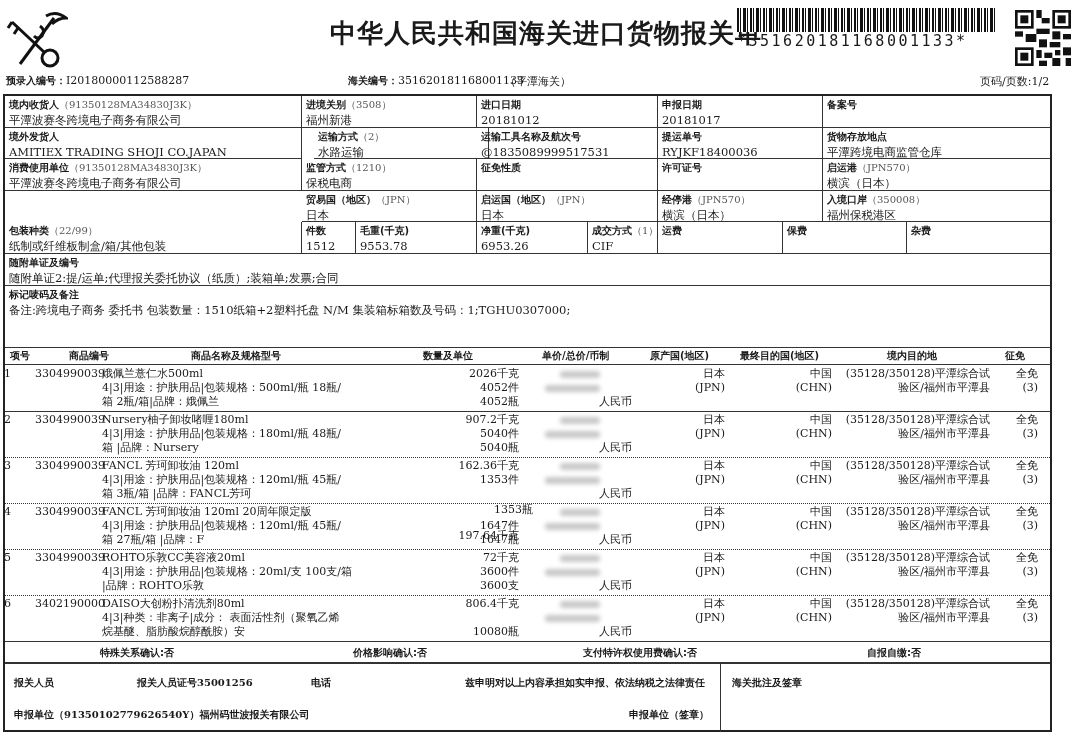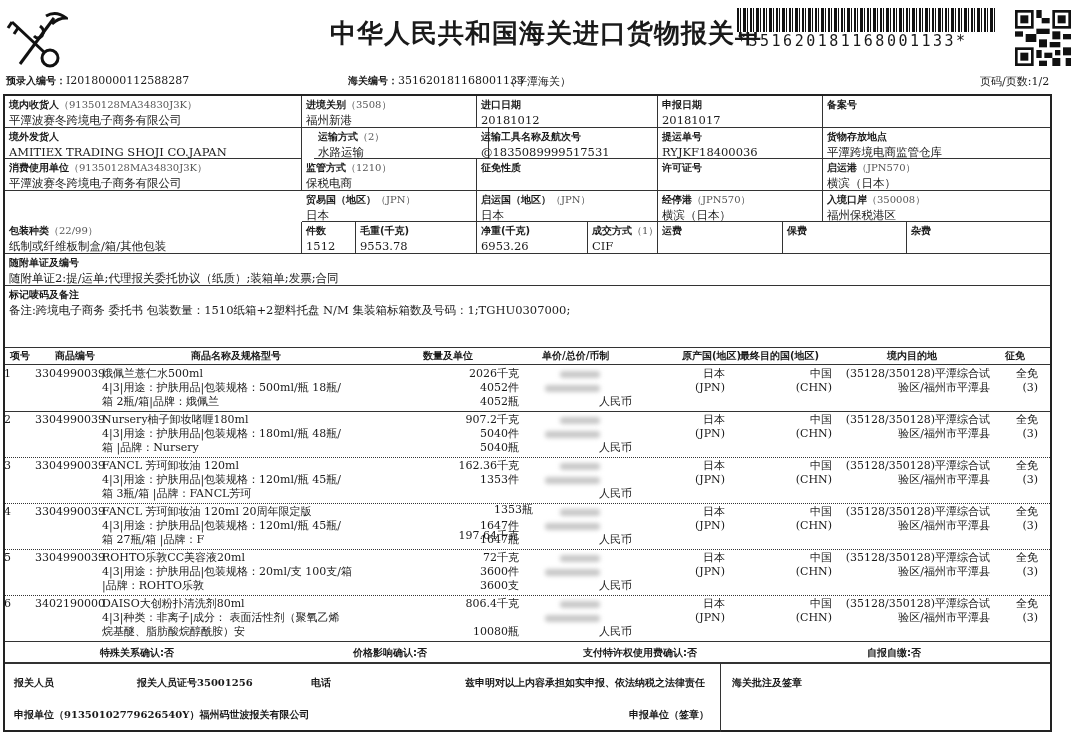--- a/index.html
+++ b/index.html
@@ -199,25 +199,25 @@
     <div class="l">随附单证及编号</div>
       <div class="v">随附单证2:提/运单;代理报关委托协议（纸质）;装箱单;发票;合同</div>
     </div>
 
   <div class="cell" style="left:0;top:190px;width:1045px;height:62px;border-right:none;">
     <div class="l">标记唛码及备注</div>
       <div class="v">备注:跨境电子商务 委托书 包装数量：1510纸箱+2塑料托盘 N/M   集装箱标箱数及号码：1;TGHU0307000;</div>
     </div>
 
   <span class="hdr" style="left:5px;">项号</span>
-  <span class="hdr" style="left:42px;padding-left:8px;">商品编号</span>
+  <span class="hdr" style="left:56px;padding-left:8px;">商品编号</span>
   <span class="hdr" style="left:186px;">商品名称及规格型号</span>
   <span class="hdr" style="left:418px;">数量及单位</span>
   <span class="hdr" style="left:537px;">单价/总价/币制</span>
-  <span class="hdr" style="left:645px;margin-left:32px;">原产国(地区)</span>
+  <span class="hdr" style="left:645px;">原产国(地区)</span>
   <span class="hdr" style="left:735px;">最终目的国(地区)</span>
   <span class="hdr" style="left:882px;">境内目的地</span>
   <span class="hdr" style="left:1000px;">征免</span>
   <div class="row-line" style="top:268px;"></div>
 
   <div style="position:absolute;left:0;top:271px;width:1045px;height:44px;">
     <div class="it" style="left:-1px;top:0;">1</div>
     <div class="it" style="left:30px;top:0;">3304990039</div>
     <div class="it" style="left:97px;top:0;">娥佩兰薏仁水500ml</div>
     <div class="it" style="left:97px;top:14px;">4|3|用途：护肤用品|包装规格：500ml/瓶 18瓶/</div>

